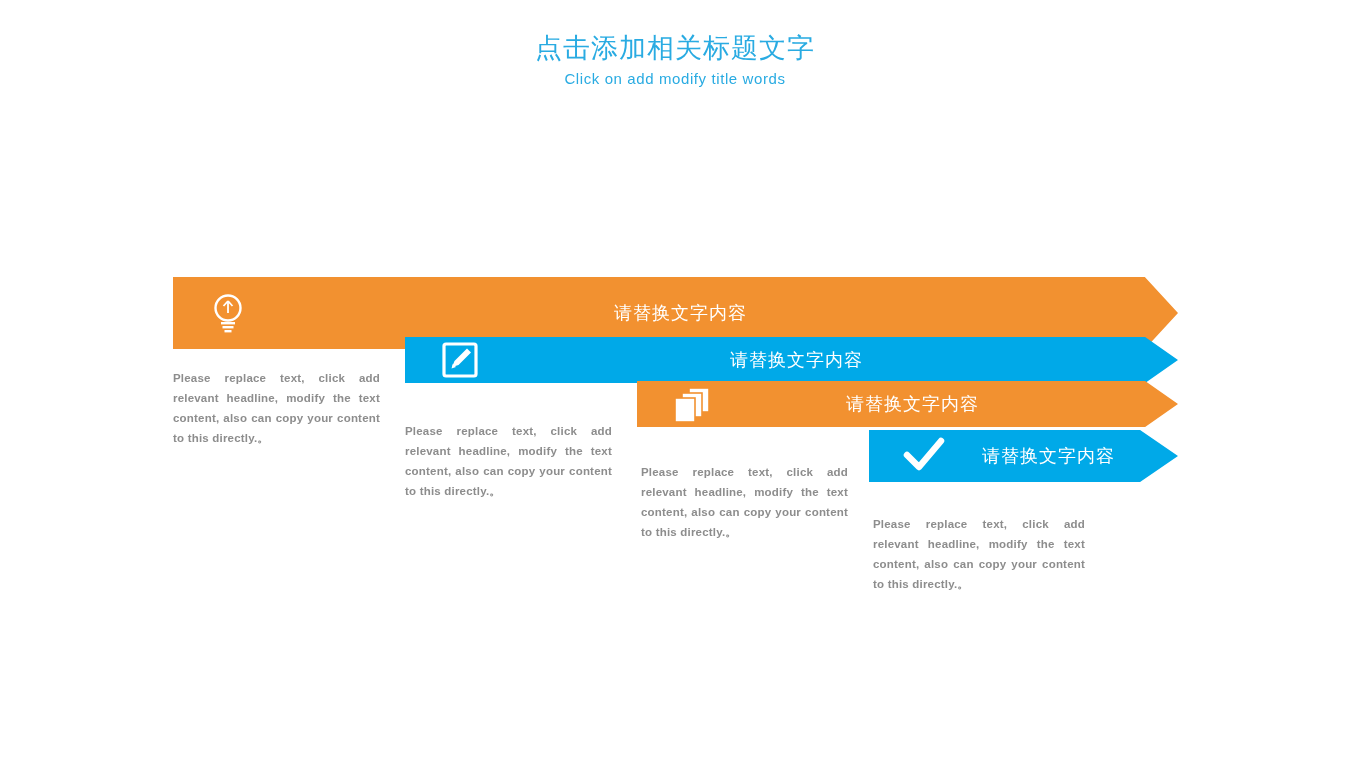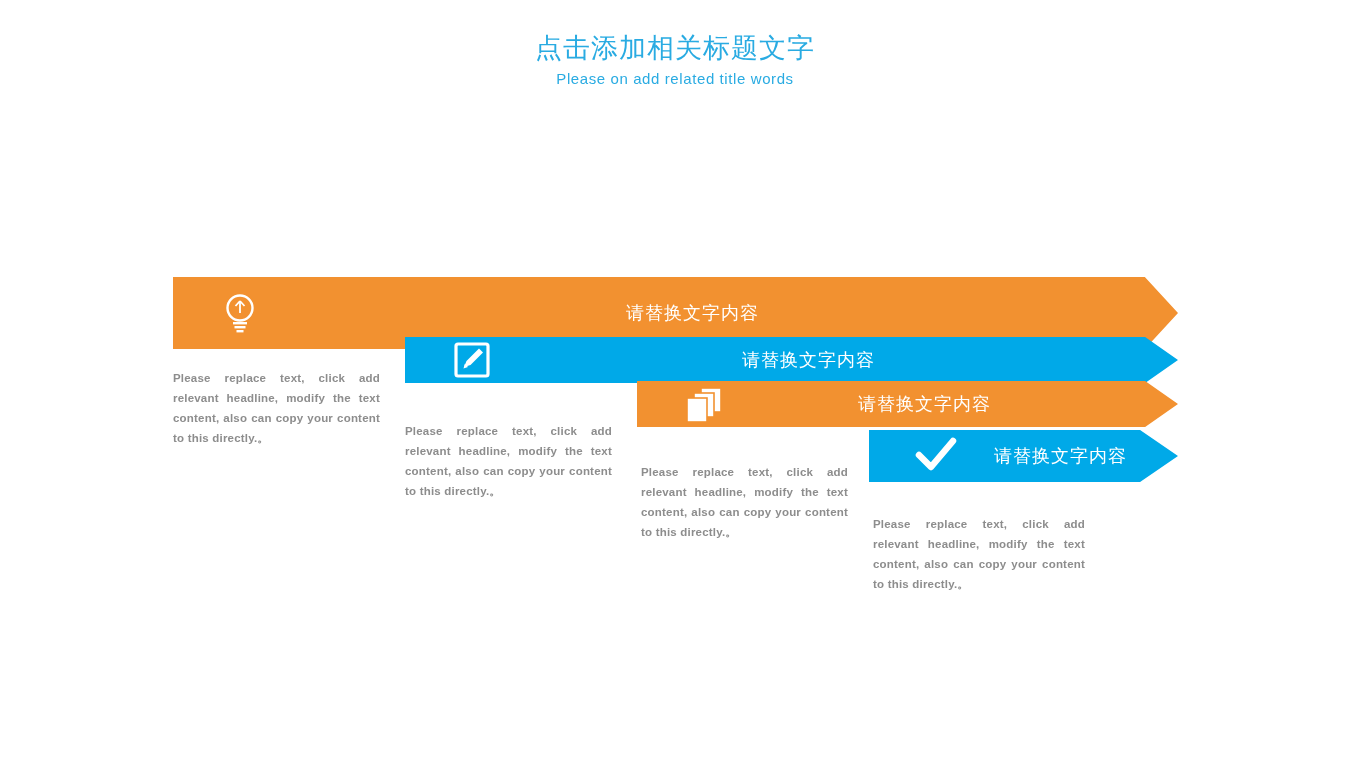--- a/index.html
+++ b/index.html
@@ -37,21 +37,20 @@
   .title-en {
     font-size: 15px;
     color: #29abe2;
     letter-spacing: 0.6px;
     line-height: 22px;
     margin-top: 2px;
   }
   
   .arrow-row {
     position: absolute;
-    padding-left: 12px;
   }
   .arrow-content {
     position: relative;
     z-index: 3;
     display: flex;
     align-items: center;
     height: 100%;
     width: 100%;
   }
   .icon-box {
@@ -82,21 +81,21 @@
     font-weight: bold;
   }
 </style>
 </head>
 <body>
 
 <div class="slide">
 
   <div class="title-block">
     <div class="title-cn">点击添加相关标题文字</div>
-    <div class="title-en">Please on add related title words</div>
+    <div class="title-en">Click on add modify title words</div>
   </div>
 
   <div class="arrow-row" style="left:173px; top:277px; width:1005px; height:72px;">
     <svg width="1005" height="72" viewBox="0 0 1005 72" style="position:absolute;left:0;top:0;">
       <path d="M0,0 L935,0 L935,-40 L1005,36 L935,112 L935,72 L0,72 Z" fill="#f29130"></path>
     </svg>
     <div class="arrow-content">
       <div class="icon-box">
         <svg width="40" height="44" viewBox="0 0 40 44">
           <circle cx="20" cy="17" r="12.5" fill="none" stroke="#ffffff" stroke-width="2.4"></circle>

